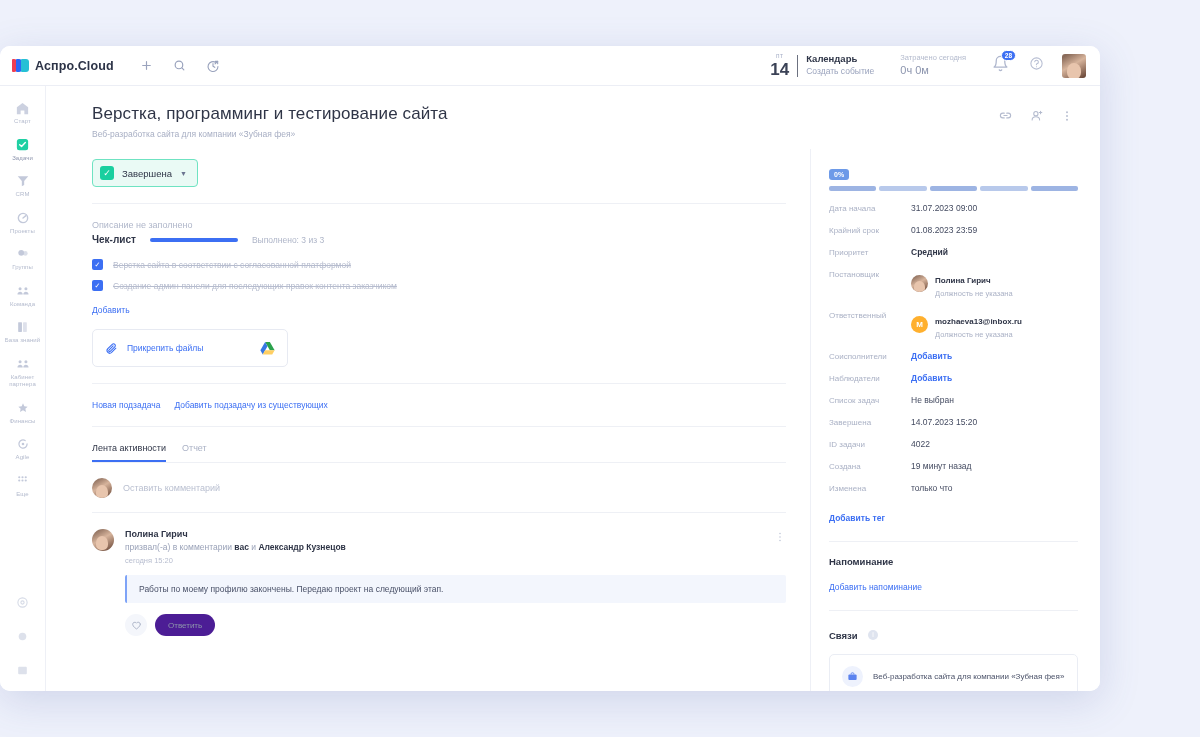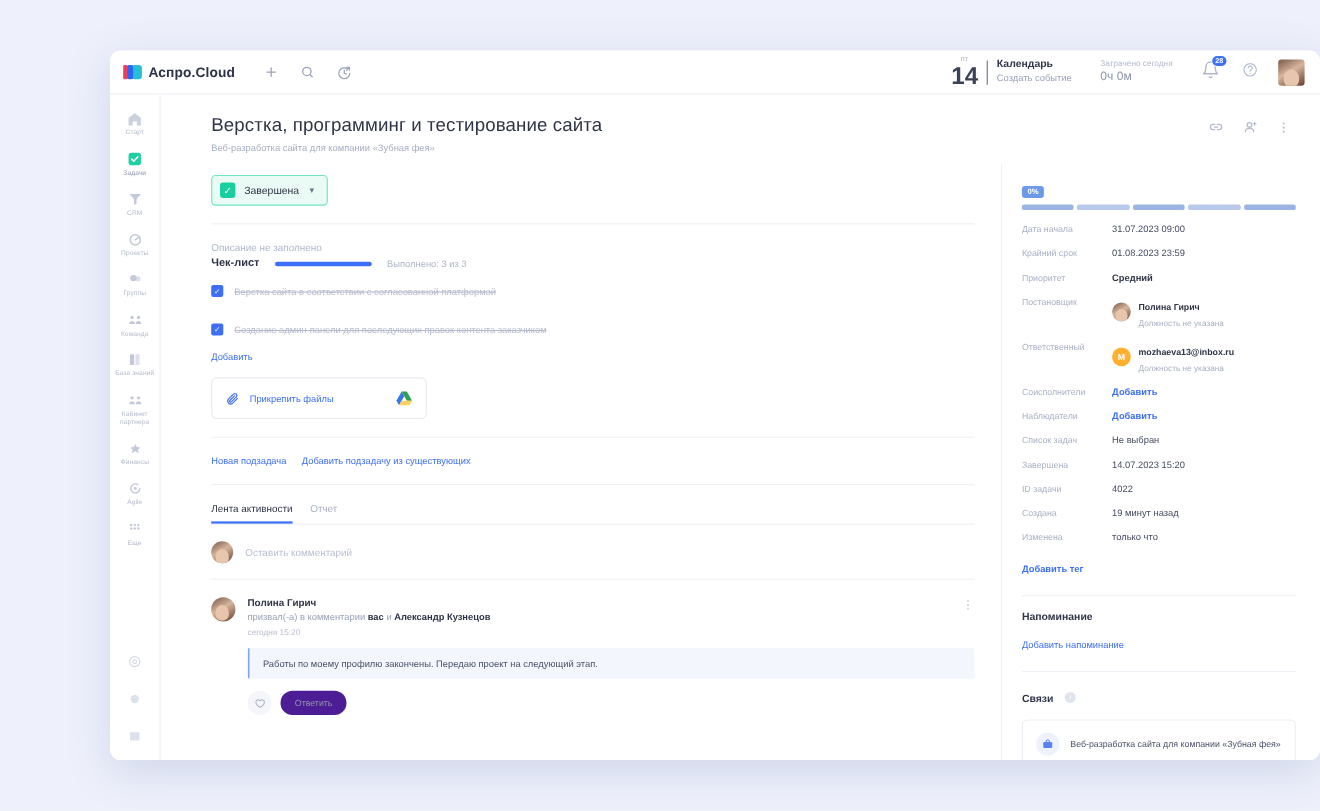--- a/index.html
+++ b/index.html
@@ -5,21 +5,21 @@
   * { box-sizing: border-box; margin: 0; padding: 0; }
   html, body {
     width: 1200px; height: 737px;
     font-family: "Liberation Sans", "DejaVu Sans", sans-serif;
     background: #eef1fb;
     overflow: hidden;
   }
   .page {
     width: 1200px; height: 737px;
     background: #eef1fb;
-    display: flex; align-items: center; justify-content: flex-end;
+    display: flex; align-items: center; justify-content: flex-start;
   }
   .app-window {
     width: 1100px; height: 645px;
     background: #ffffff;
     border-radius: 10px;
     box-shadow: 0 10px 40px rgba(70,90,160,.18);
     overflow: hidden;
     display: flex; flex-direction: column;
     position: relative;
   }
@@ -44,21 +44,21 @@
   .bm2 { left: 4px; width: 6px; background: #2b67f6; }
   .bm3 { left: 9px; width: 8px; background: #25c0d5; border-radius: 0 6px 6px 0;}
   .brand-text { font-size: 12.5px; font-weight: 700; color: #2c3347; letter-spacing: .1px; }
   .topbar-actions { display: flex; align-items: center; gap: 20px; margin-left: 26px; }
   .tb-icon { color: #9aa3bd; display: flex; align-items: center; cursor: pointer; }
   .spacer { flex: 1; }
 
   .cal-block { display: flex; align-items: center; gap: 8px; }
   .cal-date { text-align: center; line-height: 1; }
   .cal-dow { font-size: 6.5px; color: #a9b1c9; letter-spacing: .4px; }
-  .cal-day { font-size: 22px; font-weight: 700; color: #3b4256; margin-top: 1px; }
+  .cal-day { font-size: 17px; font-weight: 700; color: #3b4256; margin-top: 1px; }
   .cal-sep { width: 1px; height: 22px; background: #3b4256; opacity: .75; }
   .cal-txt { line-height: 1.35; }
   .cal-title { font-size: 9.5px; font-weight: 700; color: #2f3648; }
   .cal-sub { font-size: 8.5px; color: #9aa3bd; }
 
   .spent { margin-left: 26px; line-height: 1.4; }
   .spent-label { font-size: 7.5px; color: #b3bacd; }
   .spent-value { font-size: 11px; color: #8c95ae; }
 
   .bell-wrap { margin-left: 26px; position: relative; color: #aeb6cd; cursor: pointer; }
@@ -136,21 +136,21 @@
   .caret { font-size: 7px; color: #6b7490; }
 
   .divider { height: 1px; background: #eef0f5; margin: 16px 0; }
   .muted-line { font-size: 9px; color: #b0b7ca; }
 
   .checklist-head { display: flex; align-items: center; gap: 14px; margin-top: 4px; }
   .cl-title { font-size: 10px; font-weight: 700; color: #2f3547; }
   .cl-bar { width: 88px; height: 4px; border-radius: 3px; background: #3c6ff3; }
   .cl-count { font-size: 8.5px; color: #aeb5c8; }
 
-  .cl-items { margin-top: 14px; display: flex; flex-direction: column; gap: 24px; }
+  .cl-items { margin-top: 14px; display: flex; flex-direction: column; gap: 10px; }
   .cl-item { display: flex; align-items: center; gap: 10px; }
   .cl-box {
     width: 11px; height: 11px; min-width: 11px; border-radius: 2px; background: #3c6ff3;
     color: #fff; font-size: 7px; display: flex; align-items: center; justify-content: center;
   }
   .cl-text { font-size: 8.5px; color: #b6bcce; text-decoration: line-through; }
   .link { font-size: 8.5px; color: #3c6ff3; cursor: pointer; }
   .link-row { margin-top: 14px; display: flex; gap: 14px; }
 
   .attach-box {

